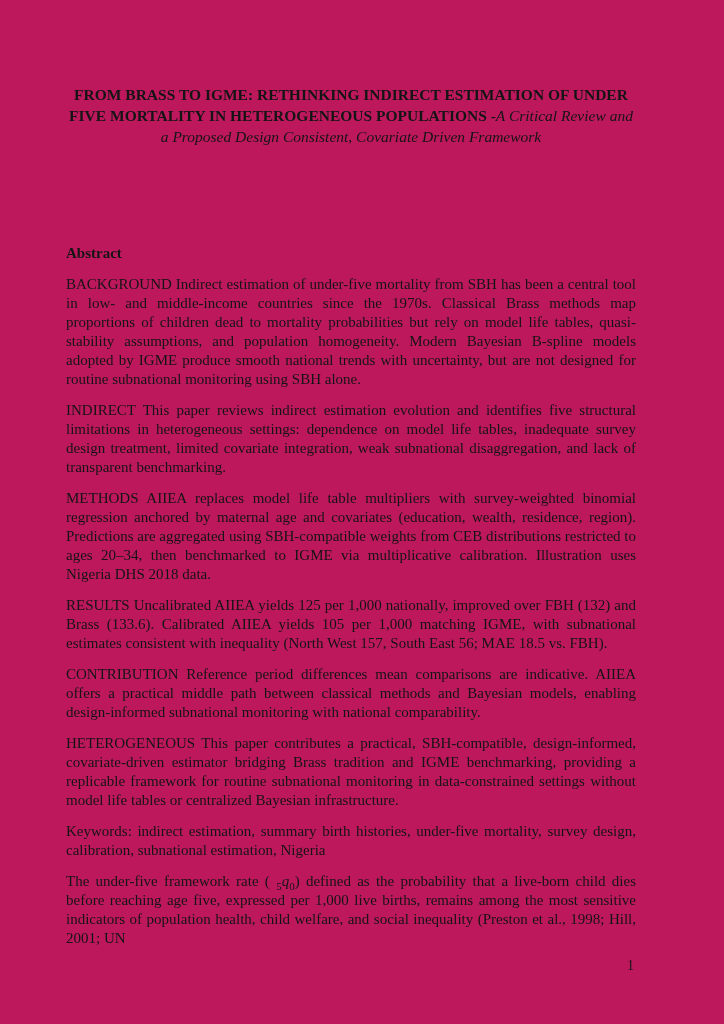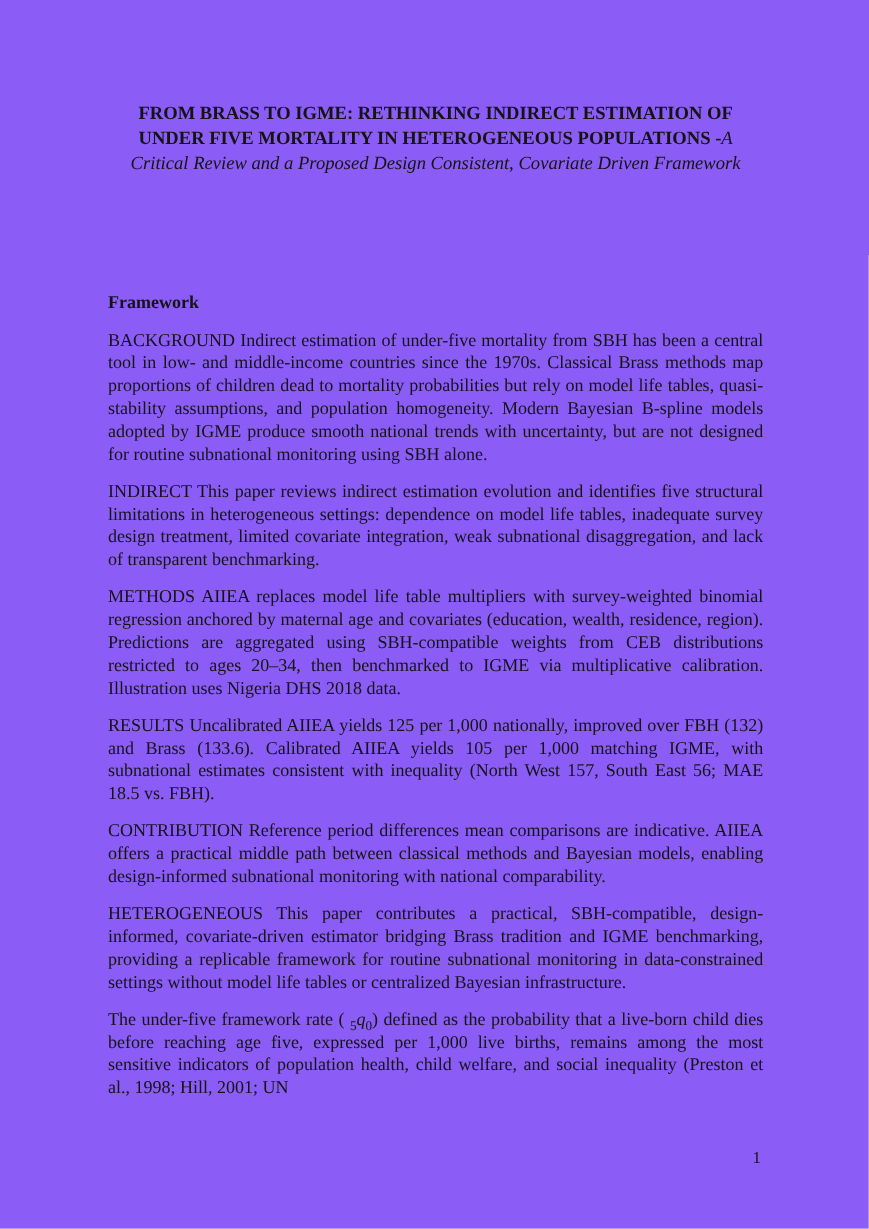--- a/index.html
+++ b/index.html
@@ -4,23 +4,23 @@
 <style>
   html, body {
     margin: 0;
     padding: 0;
     background: #ffffff;
   }
   .page {
     position: relative;
     width: 724px;
     height: 1024px;
-    background: #8b5cf6;
+    background: #be185d;
     box-sizing: border-box;
-    padding: 84px 88px 0 90px;
+    padding: 84px 88px 0 66px;
     font-family: "Liberation Serif", serif;
     font-size: 15px;
     line-height: 19px;
     color: #141414;
     overflow: hidden;
   }
   .title {
     margin: 0;
     font-size: 15.5px;
     line-height: 21px;
@@ -63,33 +63,34 @@
     font-size: 14px;
   }
 </style>
 </head>
 <body>
 
 <div class="page">
 
   <h1 class="title"><span>FROM BRASS TO IGME: RETHINKING INDIRECT ESTIMATION OF UNDER FIVE MORTALITY IN HETEROGENEOUS POPULATIONS -</span><span class="title-italic">A Critical Review and a Proposed Design Consistent, Covariate Driven Framework</span></h1>
 
-  <h2 class="heading abstract-heading">Framework</h2>
+  <h2 class="heading abstract-heading">Abstract</h2>
 
   <p class="para"><strong class="label">BACKGROUND</strong> <span>Indirect estimation of under-five mortality from SBH has been a central tool in low- and middle-income countries since the 1970s. Classical Brass methods map proportions of children dead to mortality probabilities but rely on model life tables, quasi-stability assumptions, and population homogeneity. Modern Bayesian B-spline models adopted by IGME produce smooth national trends with uncertainty, but are not designed for routine subnational monitoring using SBH alone.</span></p>
 
   <p class="para"><strong class="label">INDIRECT</strong> <span>This paper reviews indirect estimation evolution and identifies five structural limitations in heterogeneous settings: dependence on model life tables, inadequate survey design treatment, limited covariate integration, weak subnational disaggregation, and lack of transparent benchmarking.</span></p>
 
   <p class="para"><strong class="label">METHODS</strong> <span>AIIEA replaces model life table multipliers with survey-weighted binomial regression anchored by maternal age and covariates (education, wealth, residence, region). Predictions are aggregated using SBH-compatible weights from CEB distributions restricted to ages 20–34, then benchmarked to IGME via multiplicative calibration. Illustration uses Nigeria DHS 2018 data.</span></p>
 
   <p class="para"><strong class="label">RESULTS</strong> <span>Uncalibrated AIIEA yields 125 per 1,000 nationally, improved over FBH (132) and Brass (133.6). Calibrated AIIEA yields 105 per 1,000 matching IGME, with subnational estimates consistent with inequality (North West 157, South East 56; MAE 18.5 vs. FBH).</span></p>
 
   <p class="para"><strong class="label">CONTRIBUTION</strong> <span>Reference period differences mean comparisons are indicative. AIIEA offers a practical middle path between classical methods and Bayesian models, enabling design-informed subnational monitoring with national comparability.</span></p>
 
   <p class="para"><strong class="label">HETEROGENEOUS</strong> <span>This paper contributes a practical, SBH-compatible, design-informed, covariate-driven estimator bridging Brass tradition and IGME benchmarking, providing a replicable framework for routine subnational monitoring in data-constrained settings without model life tables or centralized Bayesian infrastructure.</span></p>
 
+  <p class="para"><strong class="label">Keywords</strong><span>: indirect estimation, summary birth histories, under-five mortality, survey design, calibration, subnational estimation, Nigeria</span></p>
 
 
   <p class="para"><span>The under-five framework rate ( </span><sub>5</sub><em>q</em><sub>0</sub><span>) defined as the probability that a live-born child dies before reaching age five, expressed per 1,000 live births, remains among the most sensitive indicators of population health, child welfare, and social inequality (Preston et al., 1998; Hill, 2001; UN</span></p>
 
   <div class="page-number">1</div>
 
 </div>
 
 </body></html>

